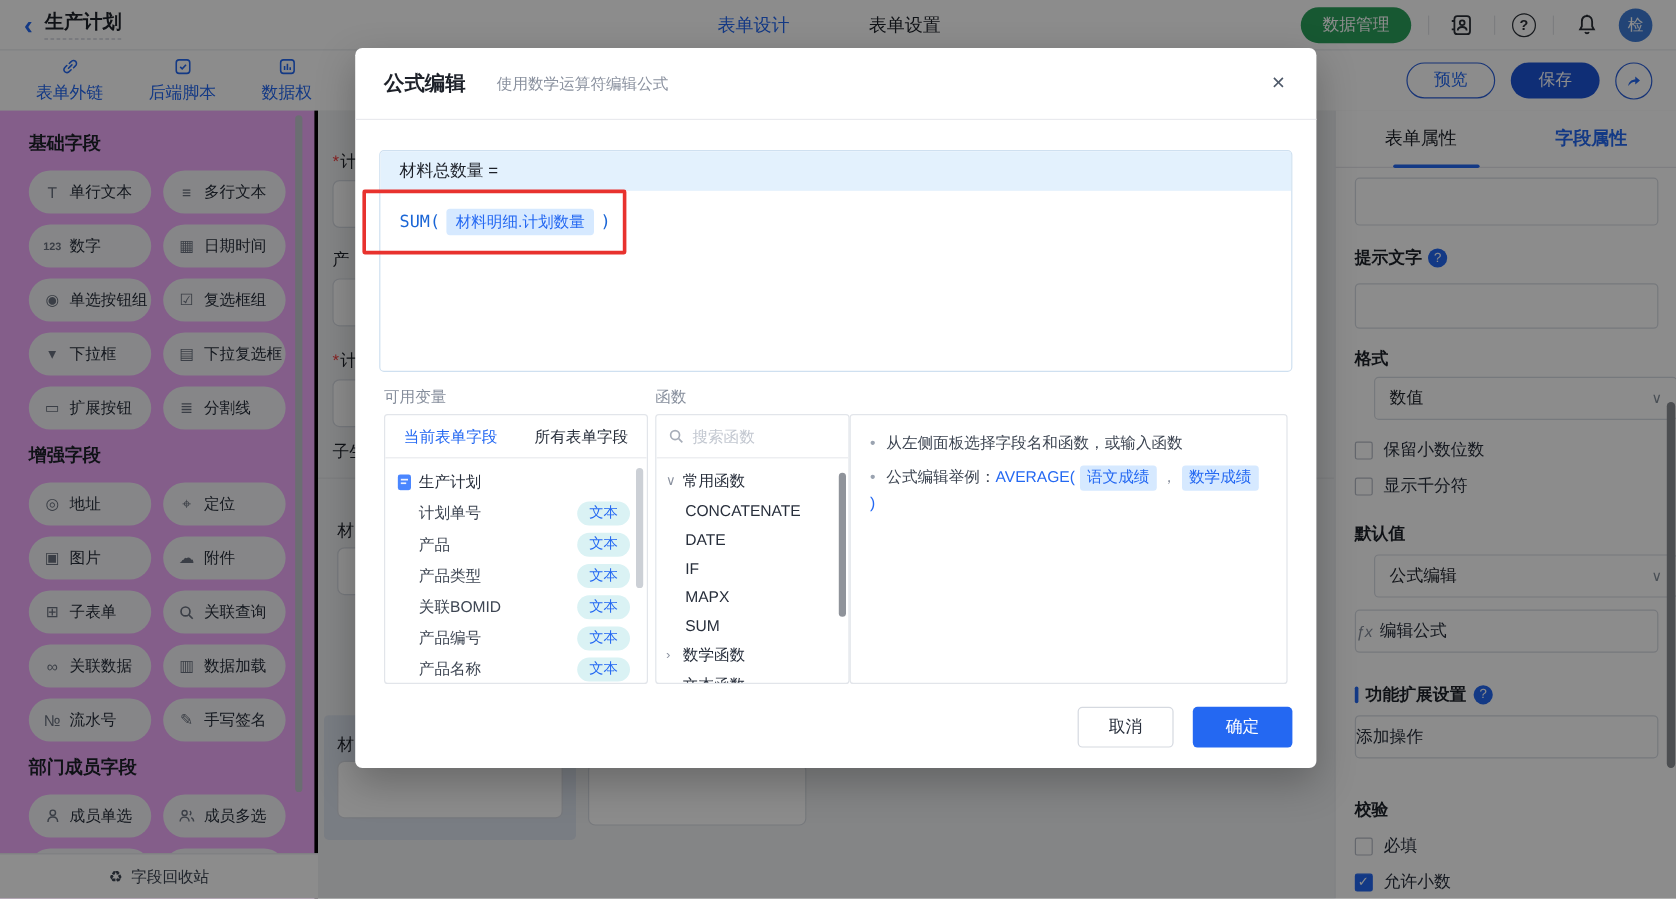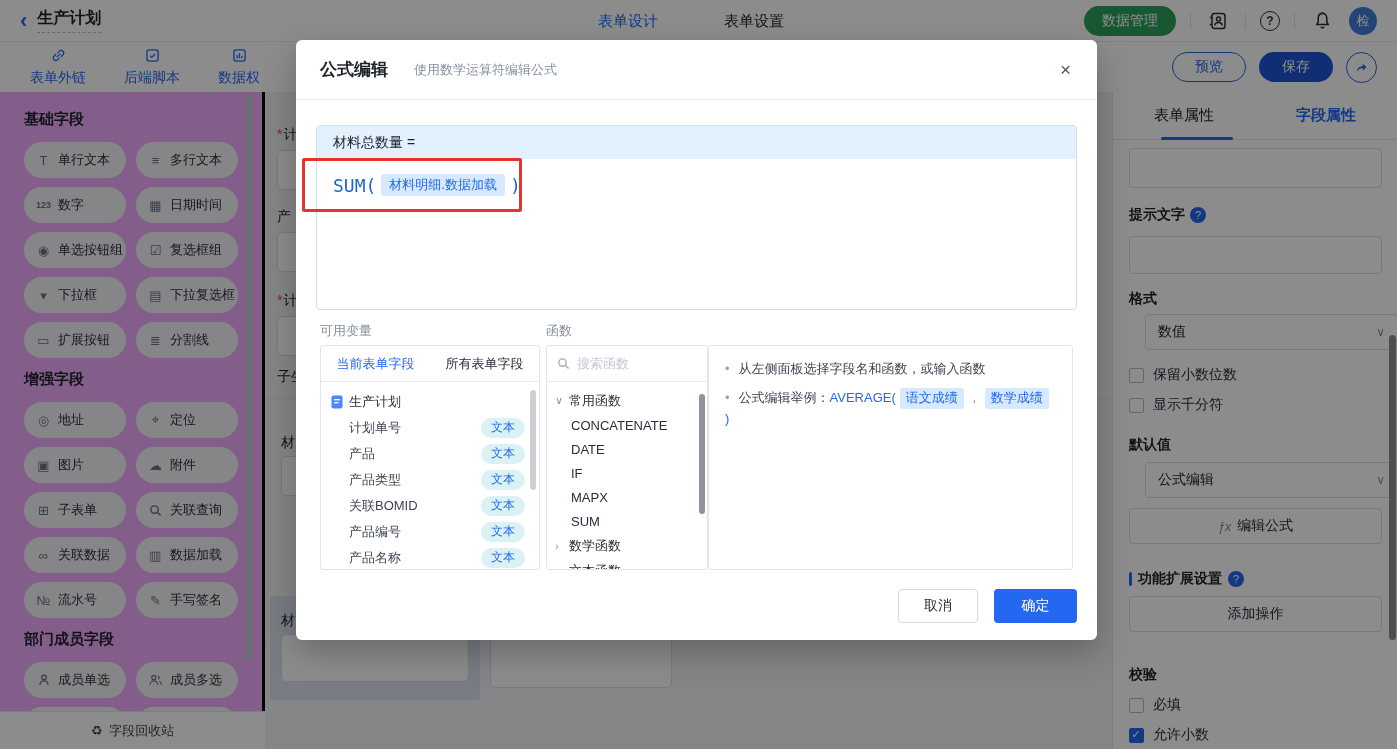--- a/index.html
+++ b/index.html
@@ -52,36 +52,36 @@
   .p-underline{position:absolute;left:48px;top:45px;width:72px;height:3px;border-radius:2px;background:#2468f2;}
   .p-label{position:absolute;left:16px;font-size:14px;font-weight:600;color:#1d2129;display:flex;align-items:center;gap:5px;}
   .bhelp{width:16px;height:16px;border-radius:50%;background:#2468f2;color:#fff;font-size:11px;display:flex;align-items:center;justify-content:center;font-weight:normal;}
   .p-input{position:absolute;left:16px;width:253px;border:1px solid #d8dce3;border-radius:4px;background:#fff;box-sizing:border-box;}
   .p-select{position:absolute;left:32px;width:253px;height:36px;border:1px solid #d8dce3;border-radius:4px;background:#fff;box-sizing:border-box;display:flex;align-items:center;padding:0 12px;font-size:14px;color:#1d2129;cursor:pointer;}
   .p-select .chev{margin-left:auto;color:#86909c;font-size:12px;}
   .cb-row{position:absolute;left:16px;display:flex;align-items:center;gap:9px;font-size:14px;color:#272e3b;cursor:pointer;}
   .cb{width:15px;height:15px;border:1.5px solid #b7bcc6;border-radius:2px;background:#fff;box-sizing:border-box;}
   .cb.checked{background:#2468f2;border-color:#2468f2;position:relative;}
   .cb.checked::after{content:"✓";position:absolute;left:1.5px;top:-1px;color:#fff;font-size:11px;}
-  .p-btn{position:absolute;left:16px;width:253px;height:36px;border:1px solid #d8dce3;border-radius:4px;background:#fff;display:flex;align-items:center;justify-content:center;gap:6px;font-size:14px;color:#272e3b;cursor:pointer;box-sizing:border-box;}
+  .p-btn{position:absolute;left:16px;width:253px;height:36px;border:1px solid #d8dce3;border-radius:4px;background:#fff;display:flex;align-items:center;justify-content:flex-start;gap:6px;font-size:14px;color:#272e3b;cursor:pointer;box-sizing:border-box;}
   .fx-g{color:#868e9c;font-style:italic;font-size:13px;}
   .sec-head{position:absolute;left:16px;display:flex;align-items:center;gap:6px;font-size:14px;font-weight:bold;color:#1d2129;text-align:right;}
   .sec-bar{width:3px;height:14px;border-radius:2px;background:#2468f2;}
   .pg-scroll{position:absolute;left:1389px;top:335px;width:7px;height:305px;border-radius:4px;background:#8a8e94;z-index:3;}
   
   .overlay{position:absolute;inset:0;background:rgba(0,0,0,0.45);z-index:50;}
   .modal{position:absolute;left:296px;top:40px;width:801px;height:600px;background:#fff;border-radius:6px;box-shadow:0 12px 32px rgba(0,0,0,.25);z-index:60;}
   .m-head{position:relative;height:60px;display:flex;align-items:center;padding:0 24px;border-bottom:1px solid #e9eaee;box-sizing:border-box;}
   .m-title{font-size:17px;font-weight:600;color:#1d2129;}
   .m-sub{font-size:13px;color:#8a919f;margin-left:26px;}
   .m-close{position:absolute;right:26px;top:20px;font-size:19px;color:#4e5969;cursor:pointer;line-height:1;}
   .fx-box{position:absolute;left:20px;top:85px;width:761px;height:185px;border:1px solid #cfe0f0;border-radius:4px;overflow:hidden;background:#fff;box-sizing:border-box;}
   .fx-target{height:33px;background:#e3f1fd;display:flex;align-items:center;padding:0 16px;font-size:14px;color:#1d2129;}
   .fx-body{padding:15px 16px;display:flex;align-items:center;}
-  .fx-fn{font-family:"DejaVu Sans Mono","Liberation Mono",monospace;font-size:18px;color:#1b66d6;}
+  .fx-fn{font-family:"DejaVu Sans Mono","Liberation Mono",monospace;font-size:14px;color:#1b66d6;}
   .fx-token{background:#d6e9ff;color:#2468f2;font-size:13px;padding:2px 8px;border-radius:3px;margin:0 5px;cursor:pointer;}
   .red-box{position:absolute;left:6px;top:118px;width:214px;height:48px;border:3px solid #e8322e;border-radius:2px;z-index:70;pointer-events:none;}
   .panel-label{position:absolute;top:282px;font-size:13px;color:#868e9c;}
   .m-panel{position:absolute;top:305px;height:225px;border:1px solid #e2e5ea;border-radius:3px;background:#fff;box-sizing:border-box;overflow:hidden;}
   .vars{left:24px;width:220px;}
   .funcs{left:250px;width:162px;}
   .tips{left:412px;width:365px;padding:13px 16px;box-sizing:border-box;}
   .v-tabs{height:36px;display:flex;border-bottom:1px solid #e9eaee;box-sizing:border-box;}
   .v-tab{flex:1;display:flex;align-items:center;justify-content:center;font-size:13px;color:#272e3b;cursor:pointer;}
   .v-tab.active{color:#2468f2;}
@@ -400,21 +400,21 @@
   <div class="m-head">
     <span class="m-title">公式编辑</span>
     <span class="m-sub">使用数学运算符编辑公式</span>
     <span class="m-close">×</span>
   </div>
 
   <div class="fx-box">
     <div class="fx-target">材料总数量 =</div>
     <div class="fx-body">
       <span class="fx-fn">SUM(</span>
-      <span class="fx-token">材料明细.数据加载</span>
+      <span class="fx-token">材料明细.计划数量</span>
       <span class="fx-fn">)</span>
     </div>
   </div>
   <div class="red-box"></div>
 
   <span class="panel-label" style="left:24px;">可用变量</span>
   <span class="panel-label" style="left:250px;">函数</span>
 
   <div class="m-panel vars">
     <div class="v-tabs">

